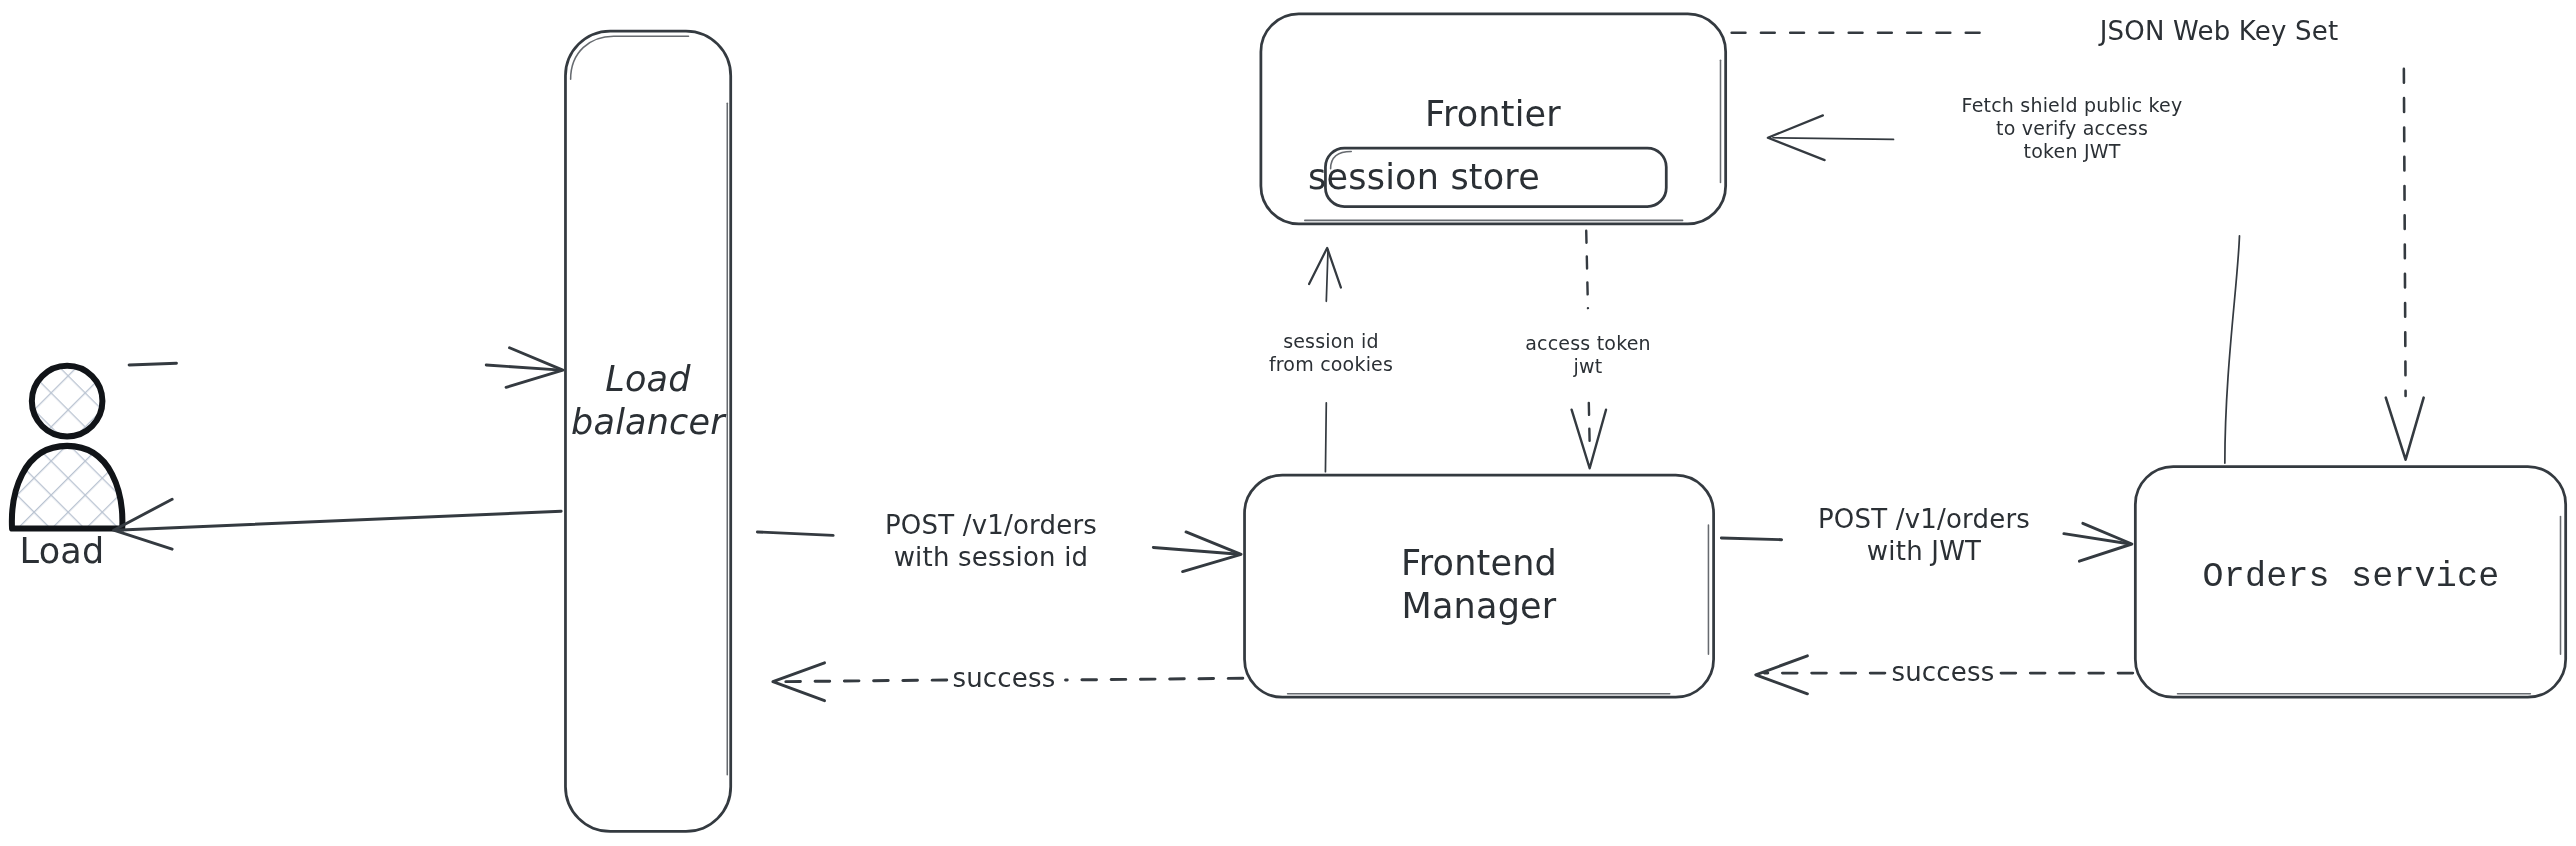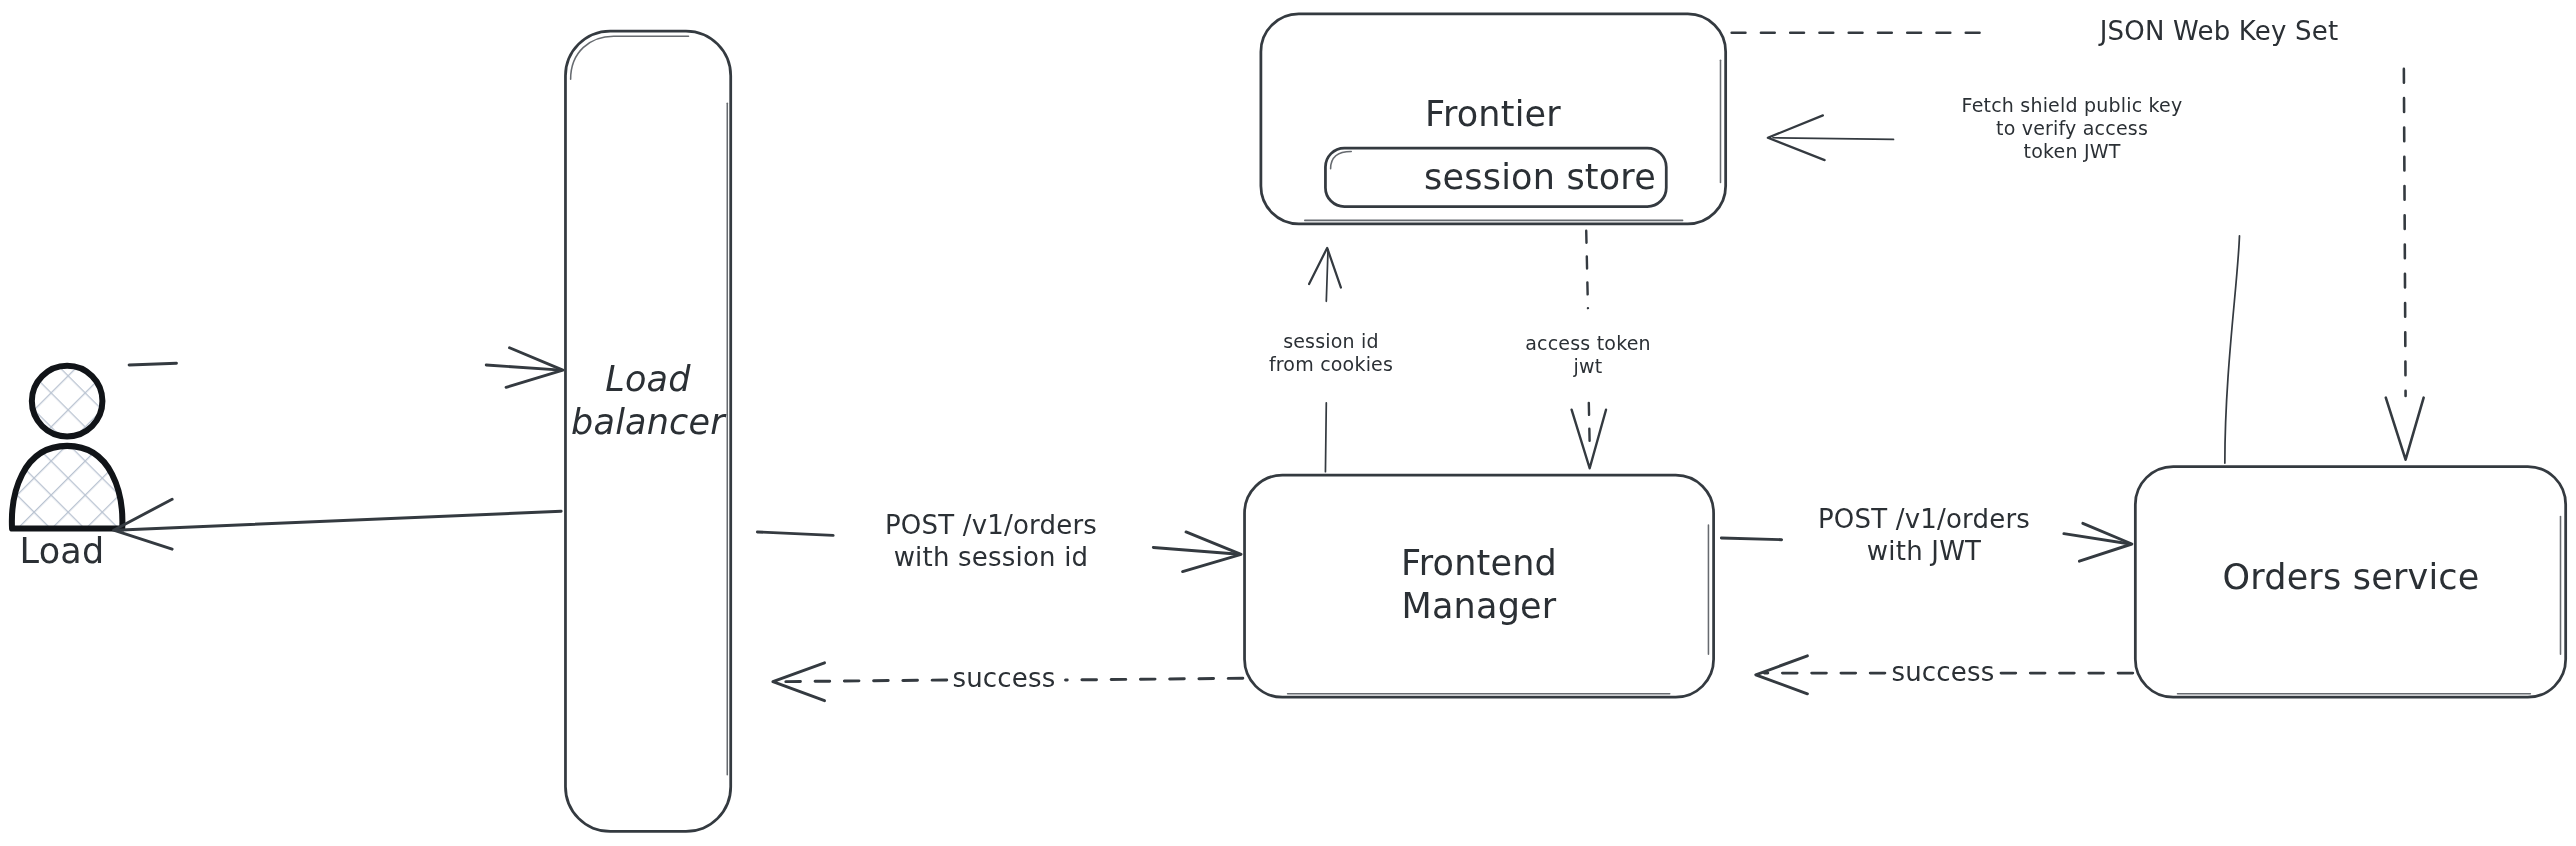--- a/index.html
+++ b/index.html
@@ -212,26 +212,26 @@
       <path class="edge-dashed" style="stroke-width:3.0;stroke-dasharray:16 18" d="M2793,80 L2795,460"></path>
       <path class="arrow-head" style="stroke-width:3.0" d="M2772,462 L2795,534 L2816,462"></path>
     </g>
   </svg>
 
   <div class="lbl node-label center" style="left:648px; top:401px;font-style:italic;">Load
 balancer</div>
 
   <div class="lbl node-label center" style="left:1493px; top:114px;">Frontier</div>
 
-  <div class="lbl node-label center" style="left:1540px; top:177px;">session store</div>
+  <div class="lbl node-label center" style="left:1424px; top:177px;">session store</div>
 
   <div class="lbl node-label center" style="left:1479px; top:585px;text-align:center;">Frontend
 Manager</div>
 
-  <div class="lbl node-label center" style="left:2351px; top:577px;">Orders service</div>
+  <div class="lbl node-label center" style="left:2351px; top:577px;font-family:Liberation Mono, monospace;">Orders service</div>
 
   <div class="lbl node-label center" style="left:62px; top:551px;">Load</div>
 
 
   <div class="lbl center" style="left:991px; top:542px;">POST /v1/orders
 with session id</div>
 
   <div class="lbl center" style="left:1004px; top:679px;">success</div>
 
   <div class="lbl center small" style="left:1331px; top:353px;">session id

